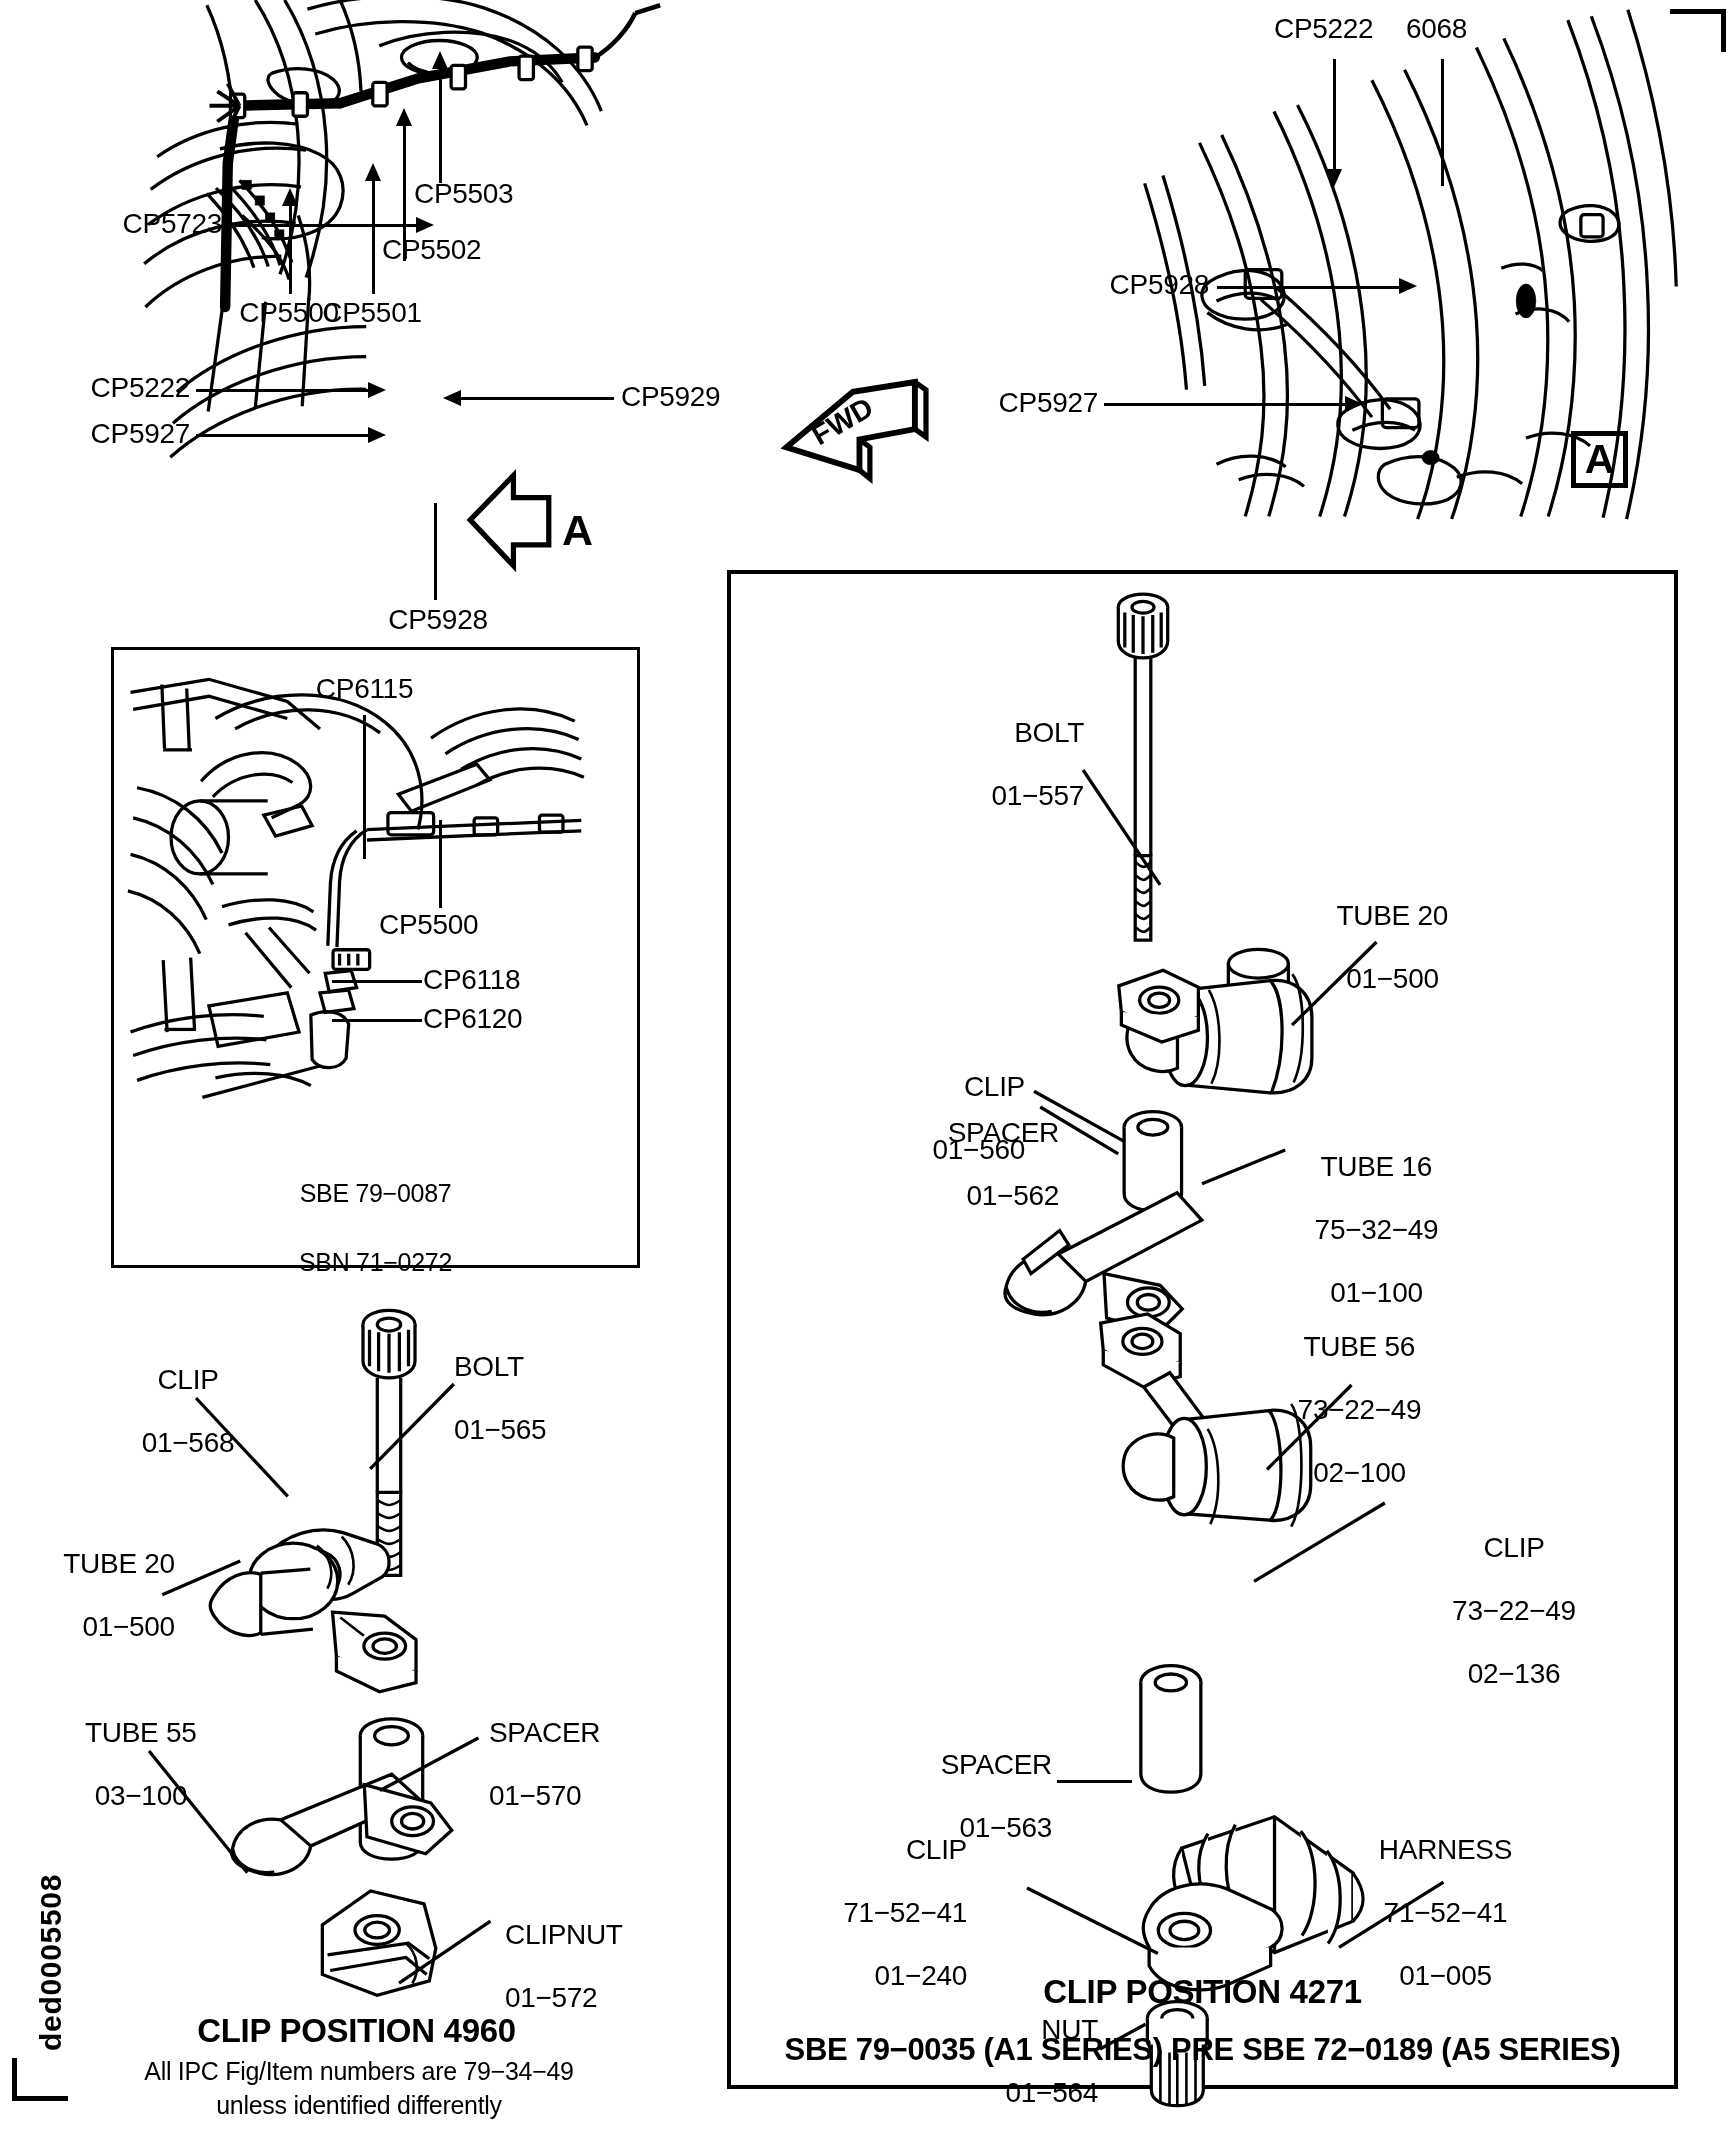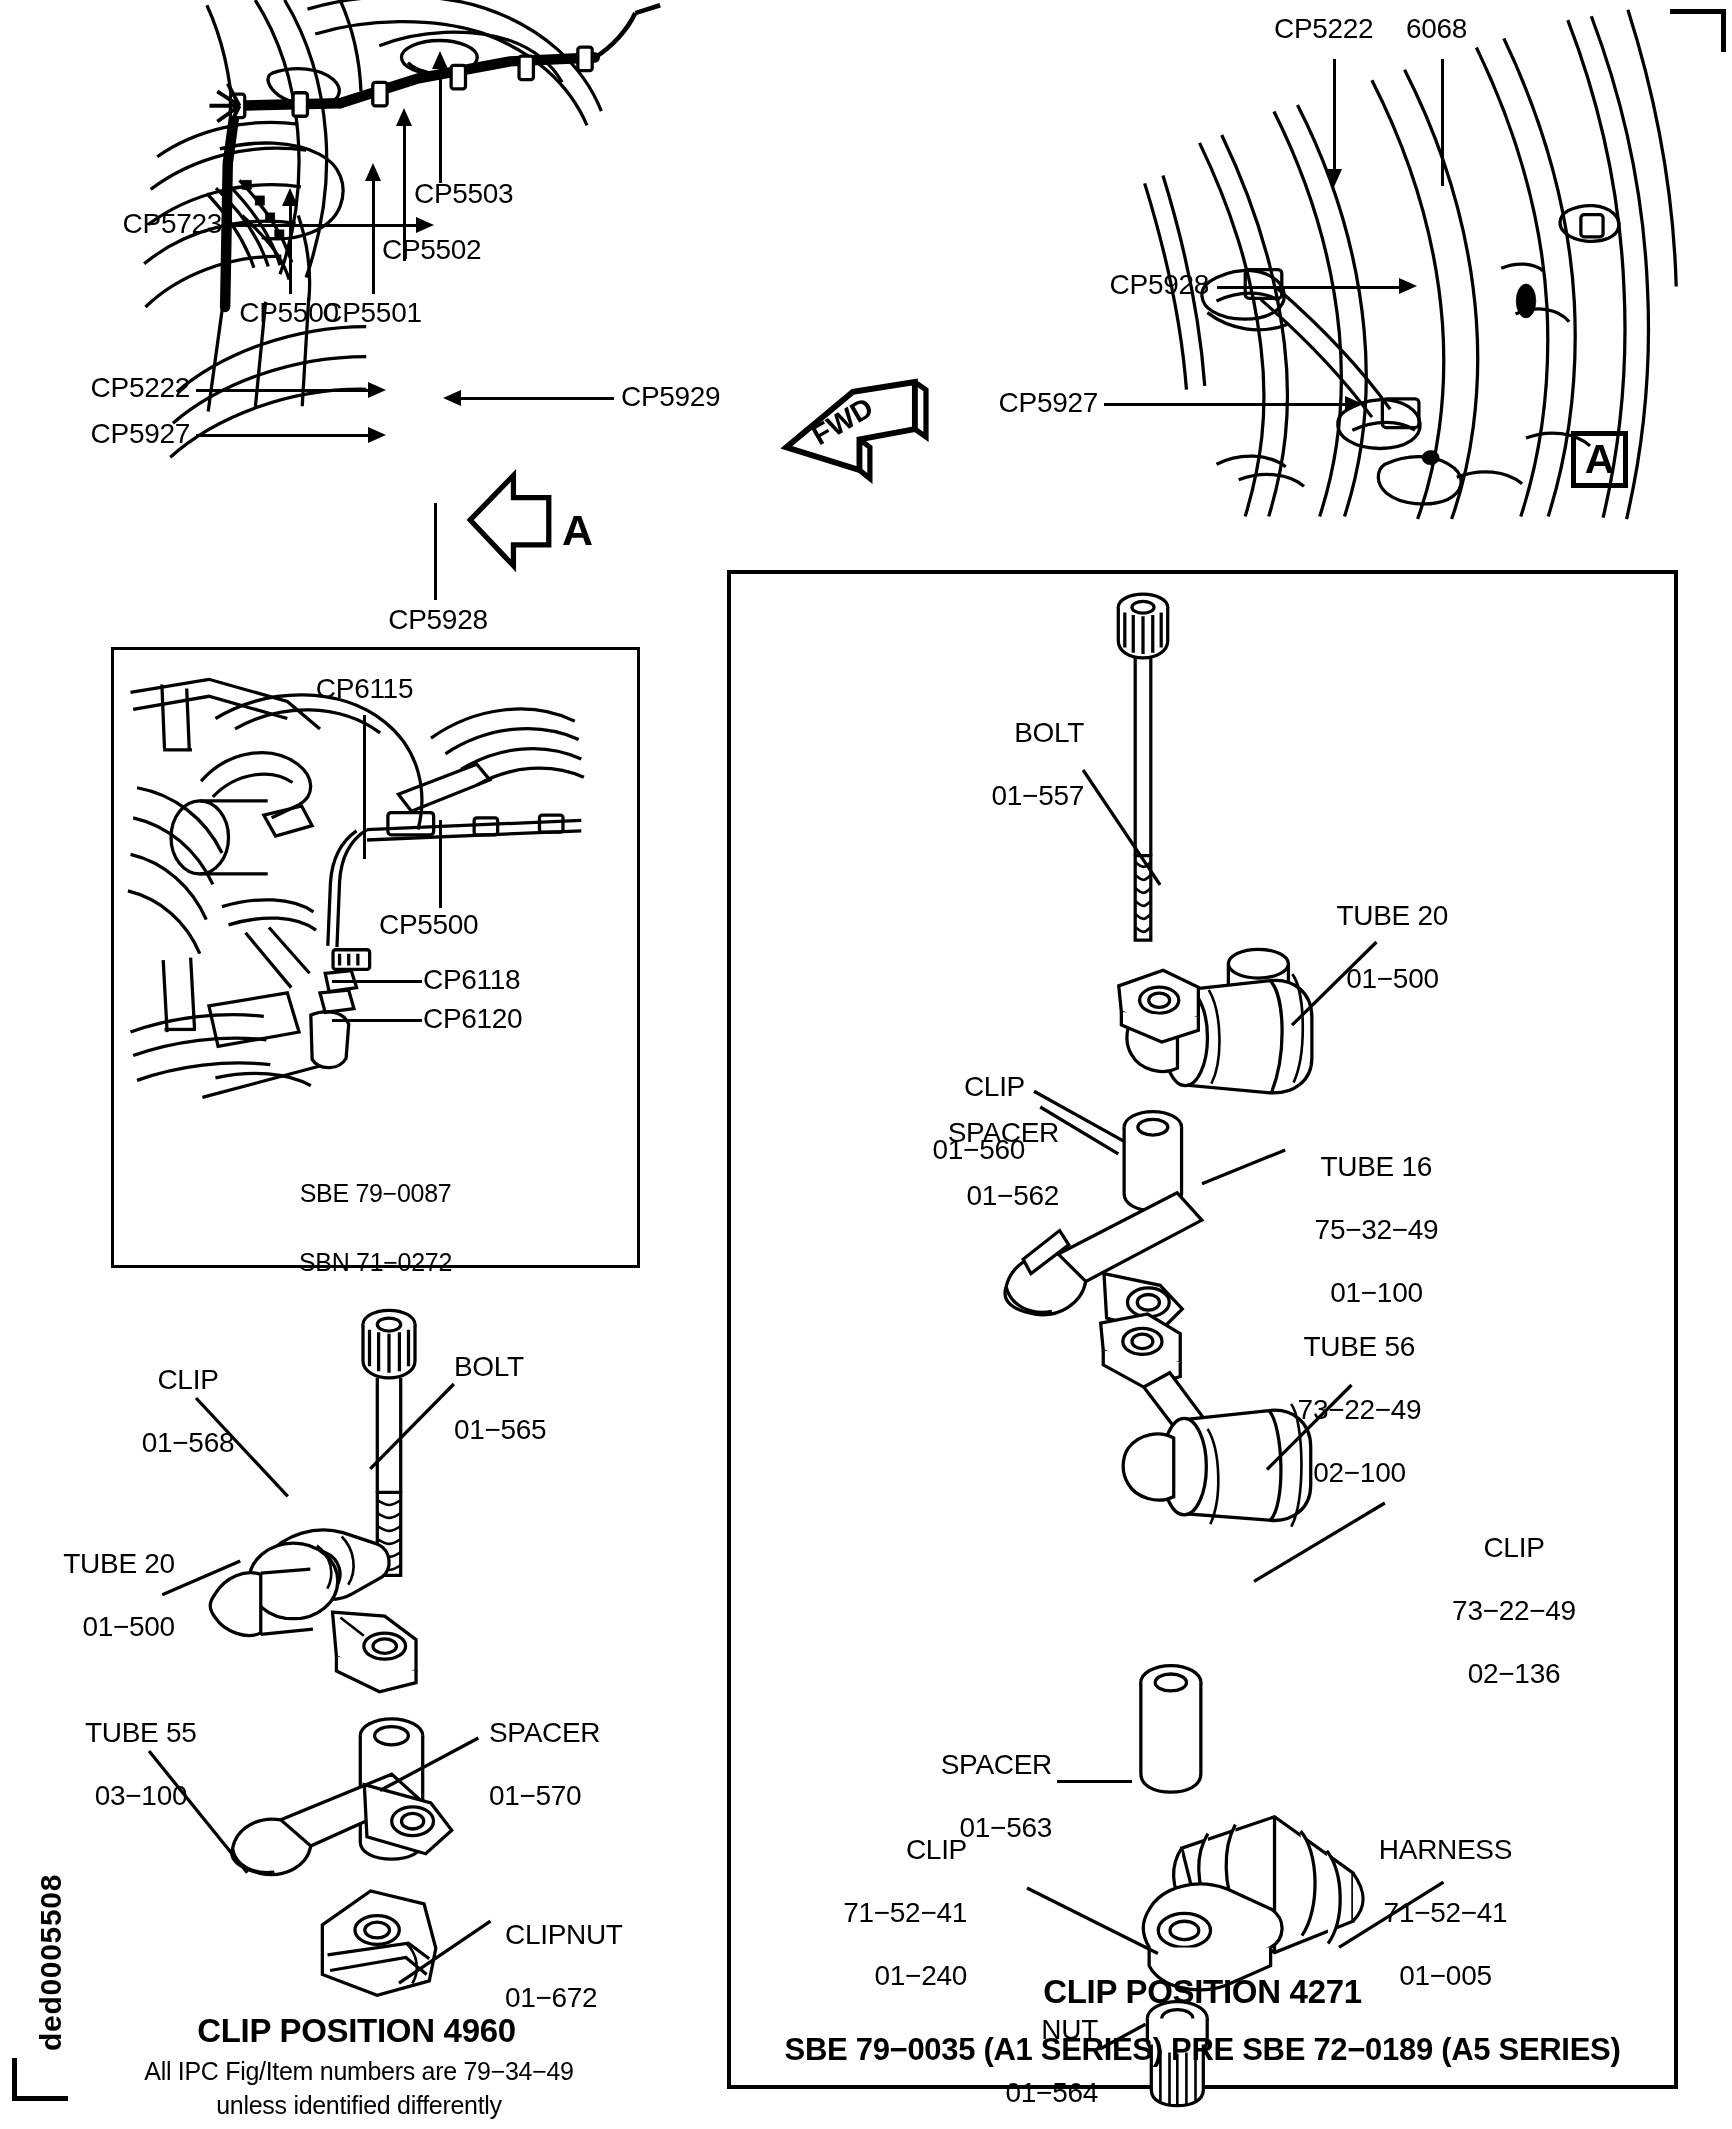--- a/index.html
+++ b/index.html
@@ -406,21 +406,21 @@
 <div class="lbl" style="left:474px;top:1686px;">
   <span>SPACER</span><br>
   <span>01−570</span>
 </div>
 <svg width="105" height="59" style="left:380px;top:1738px;" viewBox="0 0 160 90">
     <path class="ln" stroke-width="5" d="M150 0 L 0 80"></path>
   </svg>
 
 <div class="lbl" style="left:490px;top:1888px;">
   <span>CLIPNUT</span><br>
-  <span>01−672</span>
+  <span>01−572</span>
 </div>
 <svg width="98" height="72" style="left:399px;top:1921px;" viewBox="0 0 150 110">
     <path class="ln" stroke-width="5" d="M140 0 L 0 95"></path>
   </svg>
 
 <div class="cap" style="position:absolute;left:118px;top:2012px;width:477px;text-align:center;">CLIP POSITION 4960</div>
 <div class="lbl c big" style="left:39px;top:2057px;width:640px;">All IPC Fig/Item numbers are 79−34−49</div>
 <div class="lbl c big" style="left:39px;top:2091px;width:640px;">unless identified differently</div>
 
 <div class="panel" style="left:727px;top:570px;width:951px;height:1519px;"></div>

